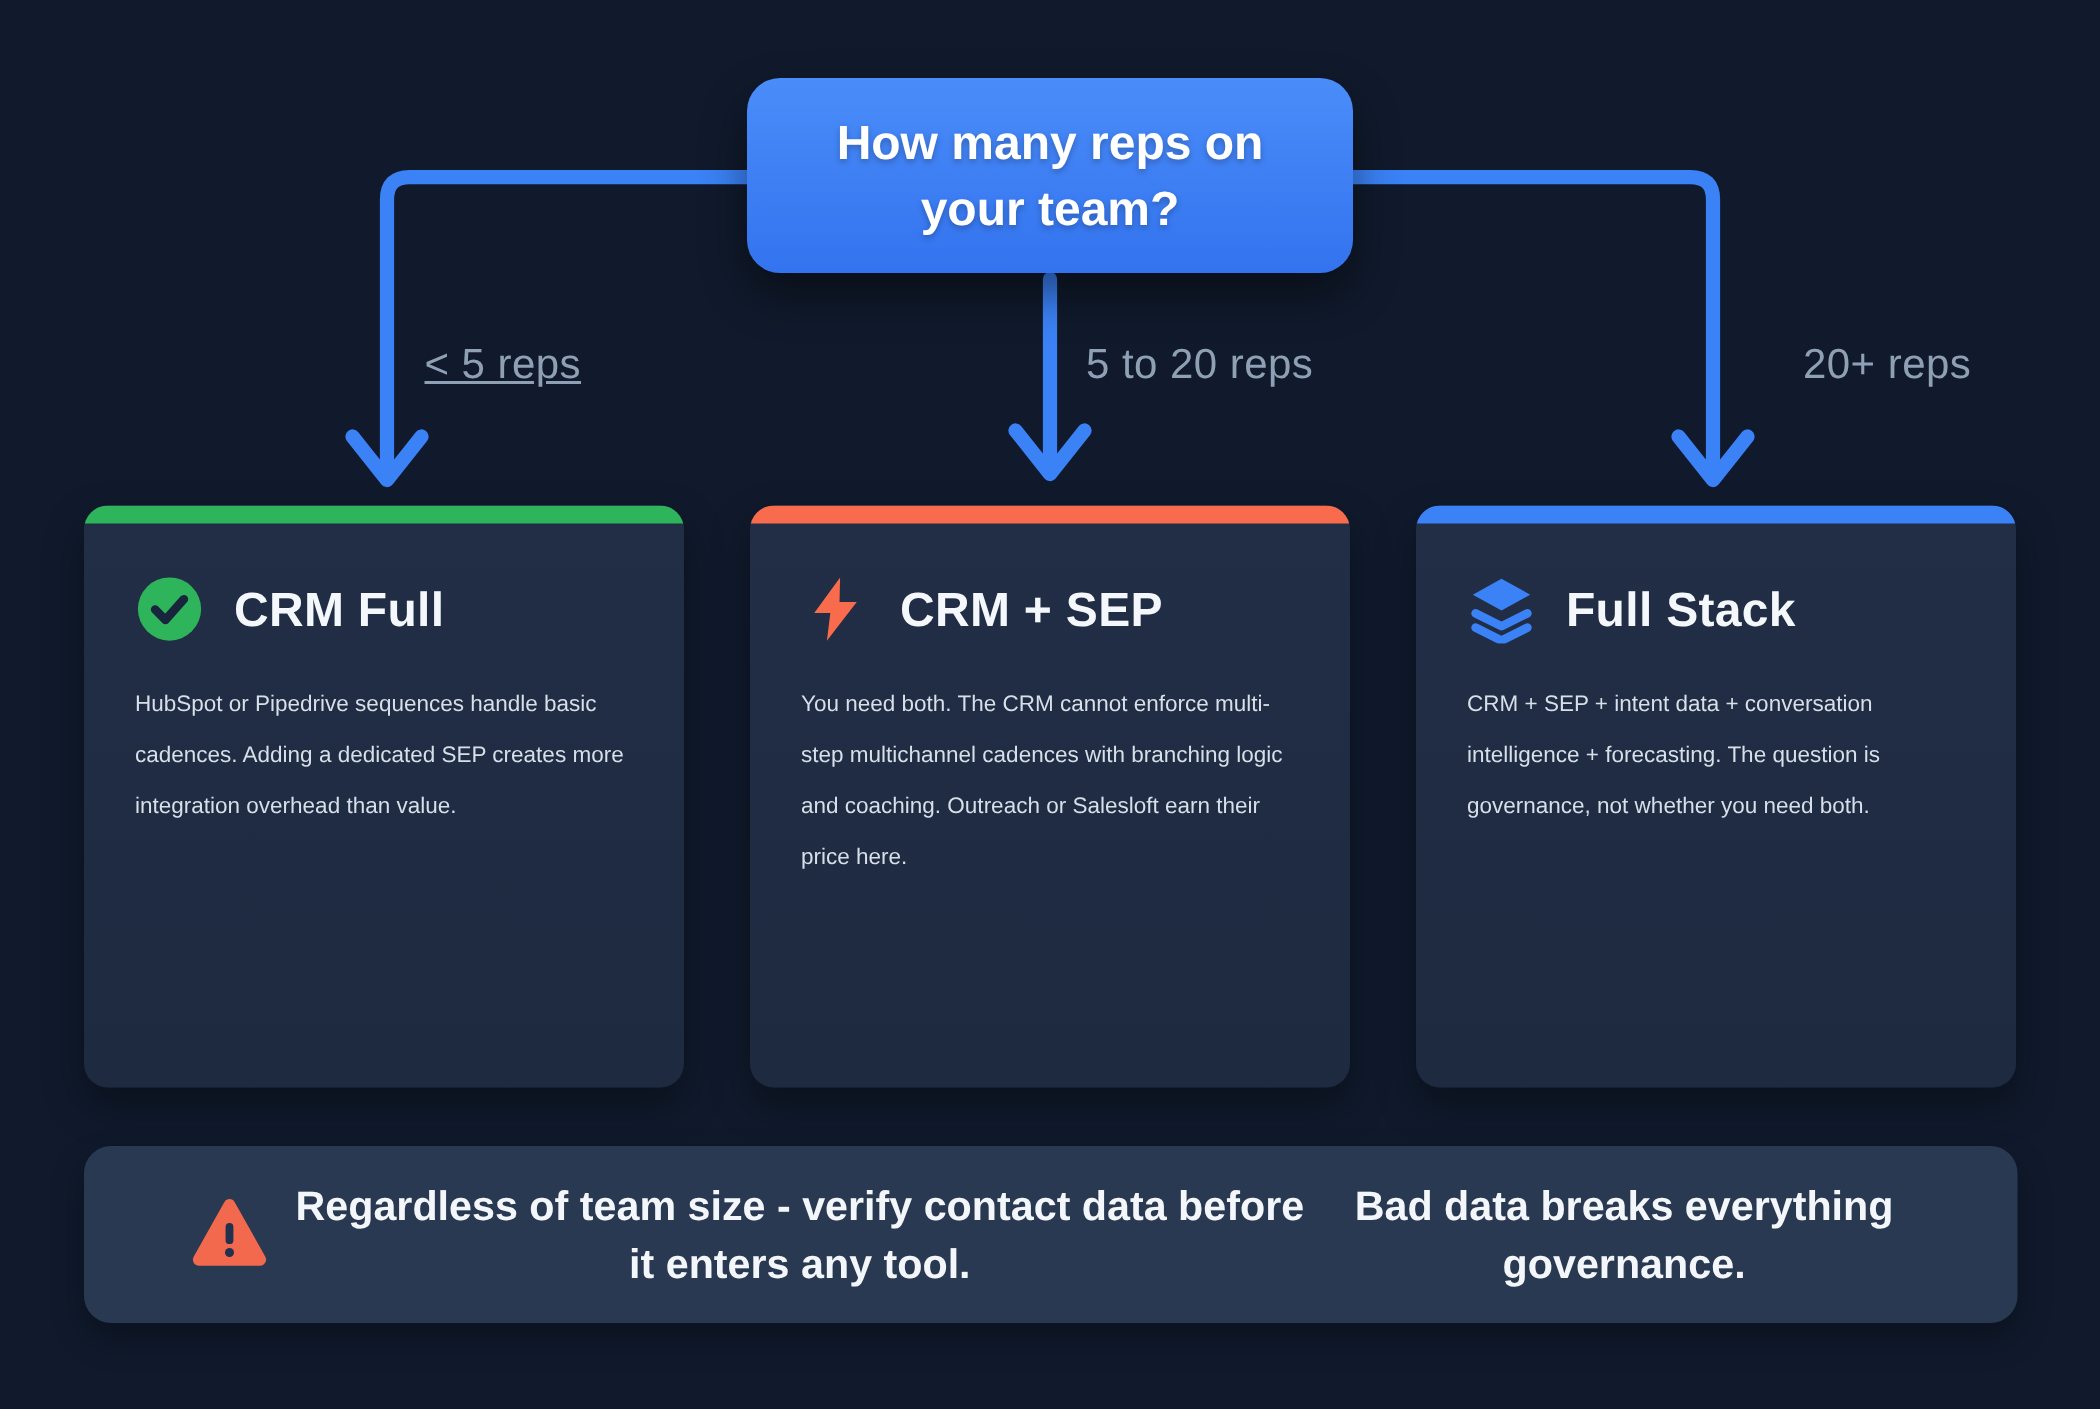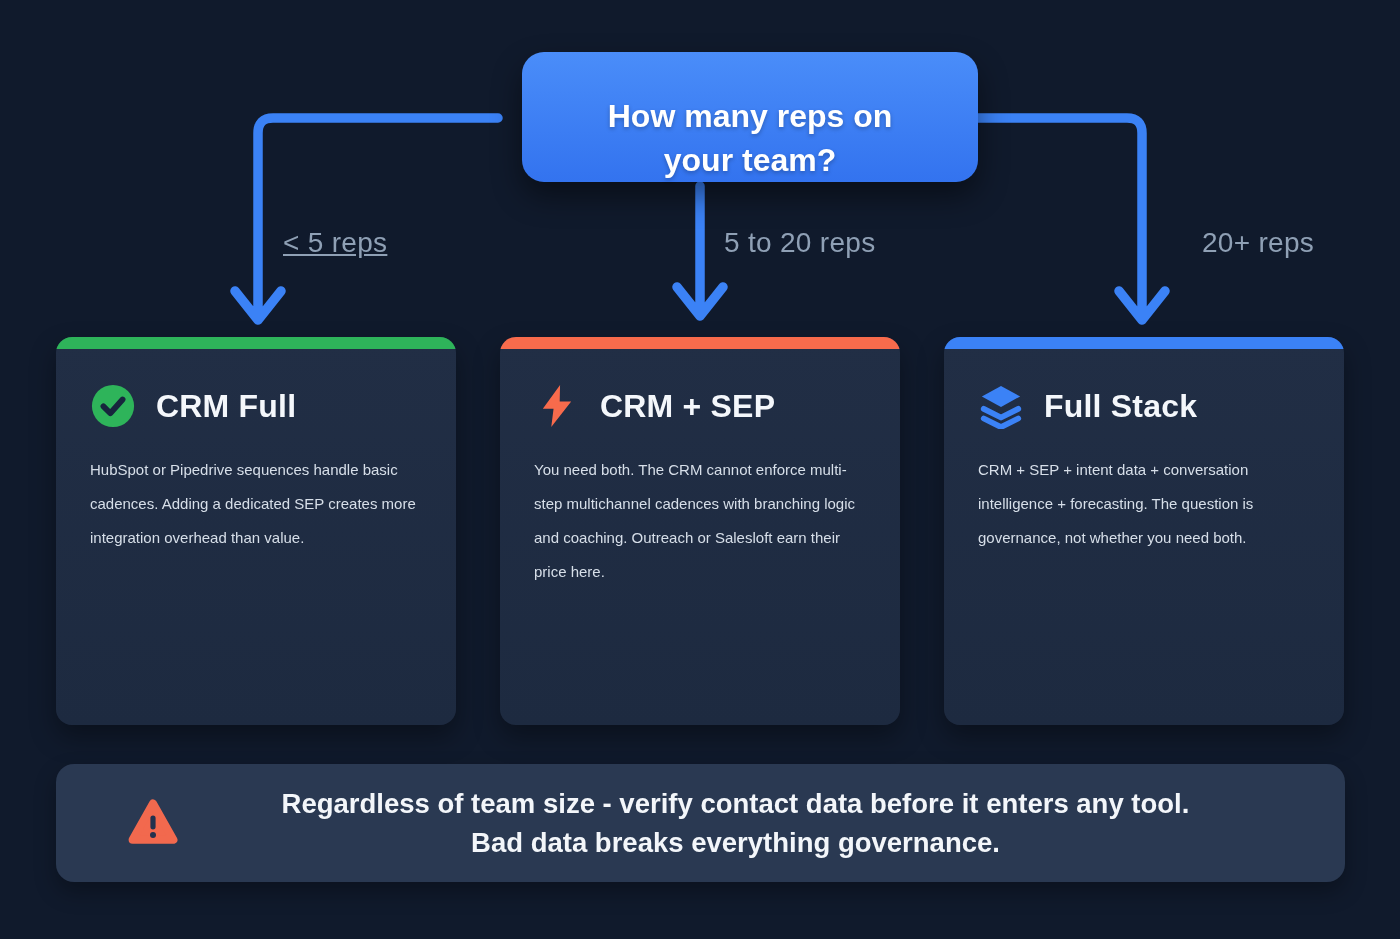--- a/index.html
+++ b/index.html
@@ -4,25 +4,25 @@
 <style>
   html,body{margin:0;padding:0;background:#0f1929;}
   .stage{
     position:relative;width:1400px;height:939px;overflow:hidden;
     background:#101a2c;
     font-family:"Liberation Sans","DejaVu Sans",sans-serif;
   }
   svg.connectors{position:absolute;left:0;top:0;width:1400px;height:939px;pointer-events:none;}
 
   .decision-box{
-    position:absolute;left:498px;top:52px;width:456px;height:130px;
+    position:absolute;left:498px;top:52px;width:404px;height:130px;
     border-radius:22px;
     background:linear-gradient(180deg,#4a8df9 0%,#3373ef 100%);
     box-shadow:0 14px 30px rgba(0,0,0,.45);
-    display:flex;align-items:flex-end;justify-content:center;text-align:center;margin-left:24px;
+    display:flex;align-items:center;justify-content:center;text-align:center;
   }
   .decision-box .q{
     color:#ffffff;font-weight:bold;font-size:32px;line-height:44px;
     width:340px;text-shadow:0 2px 4px rgba(0,0,0,.25);
   }
 
   .branch-label{
     position:absolute;top:227px;font-size:28px;color:#8fa0b5;letter-spacing:.3px;
   }
   .branch-label.l1{left:283px;text-decoration:underline;}
@@ -47,21 +47,21 @@
     position:absolute;left:56px;top:764px;width:1289px;height:118px;
     border-radius:18px;background:#2a3952;
     box-shadow:0 10px 22px rgba(0,0,0,.3);
   }
   .warning-banner .w-icon{
     position:absolute;left:72px;top:50%;transform:translateY(-50%);
     width:50px;height:48px;
   }
   .warning-banner .w-text{
     position:absolute;left:130px;right:60px;top:0;bottom:0;
-    display:flex;flex-direction:column;justify-content:center;align-items:center;
+    display:flex;justify-content:center;align-items:center;
     color:#f3f6fa;font-weight:bold;font-size:27.5px;line-height:39px;text-align:center;
   }
 </style>
 </head>
 <body>
 
 <div class="stage">
 
   <svg class="connectors" viewBox="0 0 1400 939">
     <g fill="none" stroke-width="9.5" stroke-linecap="round" stroke-linejoin="round" style="stroke: rgb(59, 130, 246);">

